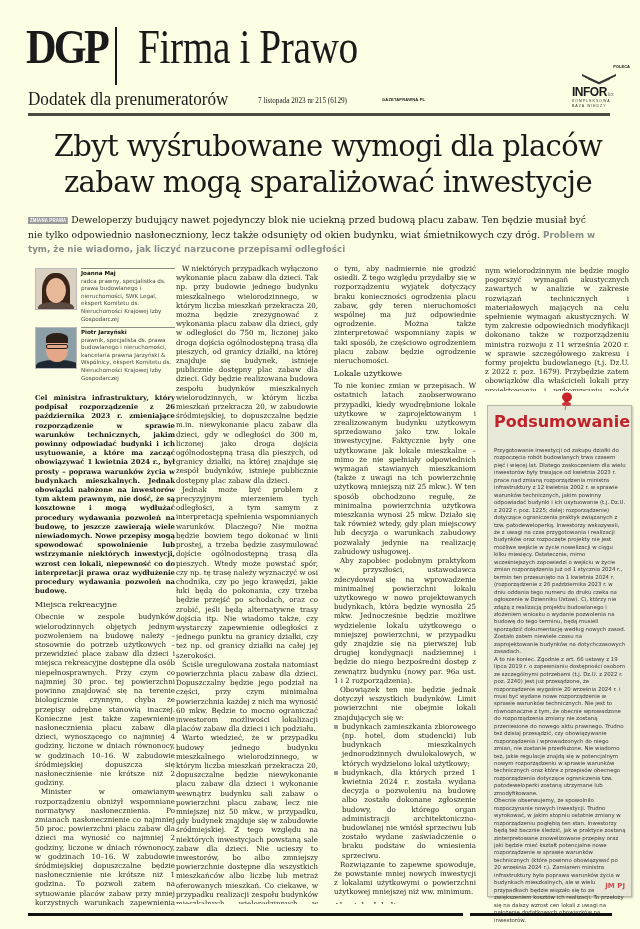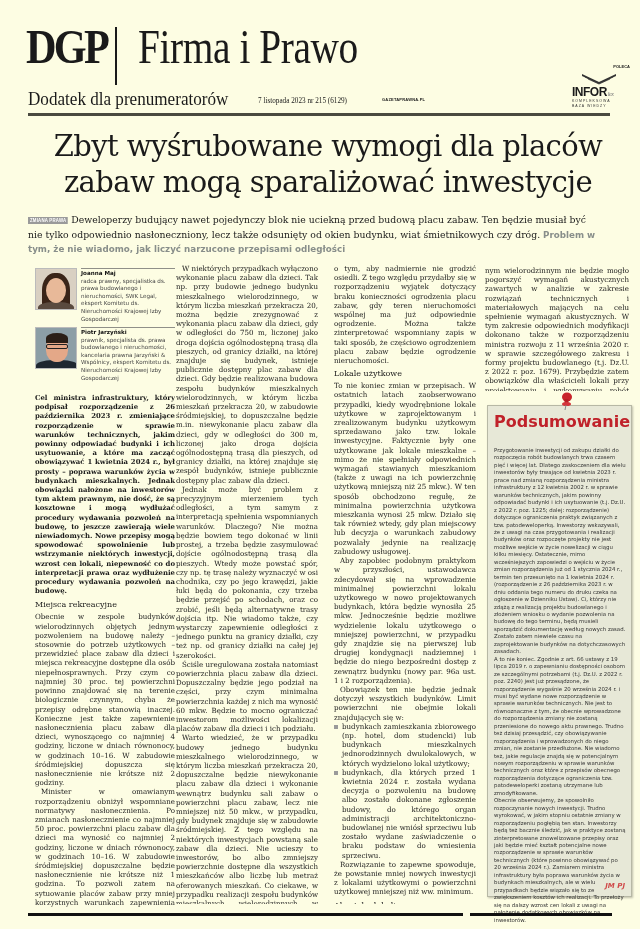--- a/index.html
+++ b/index.html
@@ -55,21 +55,21 @@
   .photo .glasses { position: absolute; left: 10px; top: 16px; width: 22px; height: 5px; border: 1.5px solid #222; border-radius: 2px; box-sizing: border-box; }
   .photo .body-m { position: absolute; left: 0px; top: 32px; width: 42px; height: 14px; background: #1f2730; border-radius: 40% 40% 0 0; }
 
   .rule-bottom { position: absolute; left: 28px; top: 913px; width: 435px; height: 2.5px; background: #111; }
   .rule-bottom2 { position: absolute; left: 470px; top: 913px; width: 142px; height: 2.5px; background: #111; }
 
   .box { position: absolute; left: 487px; top: 405px; width: 143px; height: 490px; background: #e7e8d7; border: 1px solid #b7b8a5; box-shadow: 1px 1px 2px rgba(0,0,0,0.25); font-family: "DejaVu Sans", sans-serif; }
   .box h2 { margin: 6px 0 16px 6px; font-size: 16px; color: #c0222a; font-family: "DejaVu Sans", sans-serif; font-weight: bold; }
   .box .text { margin: 0 5px 0 6px; font-size: 5.4px; line-height: 7.45px; color: #333; text-align: left; }
   .pin { position: absolute; left: 559px; top: 392px; width: 14px; height: 18px; }
-  .sign { position: absolute; right: 6px; bottom: 6px; font-size: 7px; color: #d04a4a; font-weight: bold; font-family: "DejaVu Sans", sans-serif; font-style: italic; }
+  .sign { position: absolute; right: 6px; bottom: 6px; font-size: 7px; color: #d04a4a; font-weight: bold; font-family: "DejaVu Sans", sans-serif; }
 </style>
 </head>
 <body>
 
 <header class="masthead">
   <div class="dgp">DGP</div>
   <div class="vsep"></div>
   <div class="section-title">Firma i Prawo</div>
   <div class="subtitle">Dodatek dla prenumeratorów</div>
   <div class="issue">7 listopada 2023 nr 215 (6129)</div>

